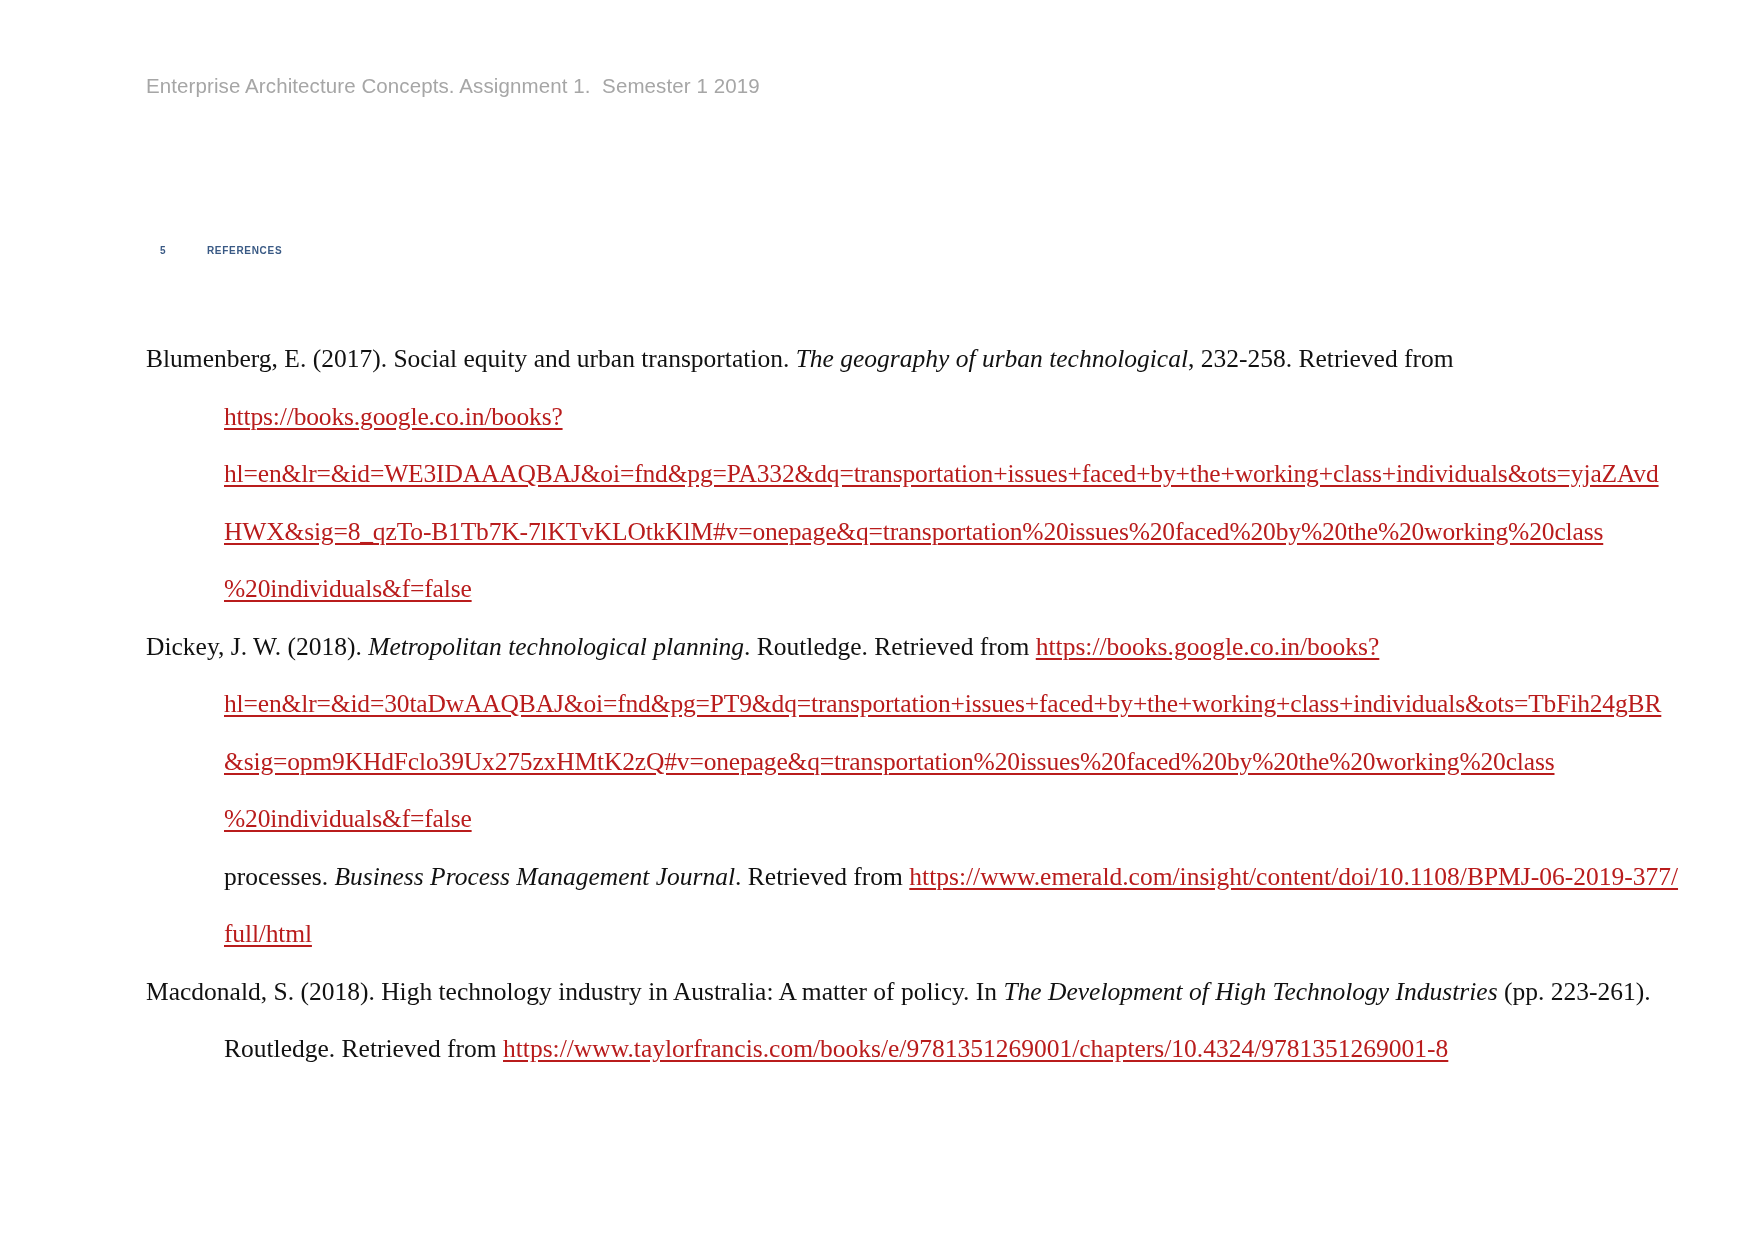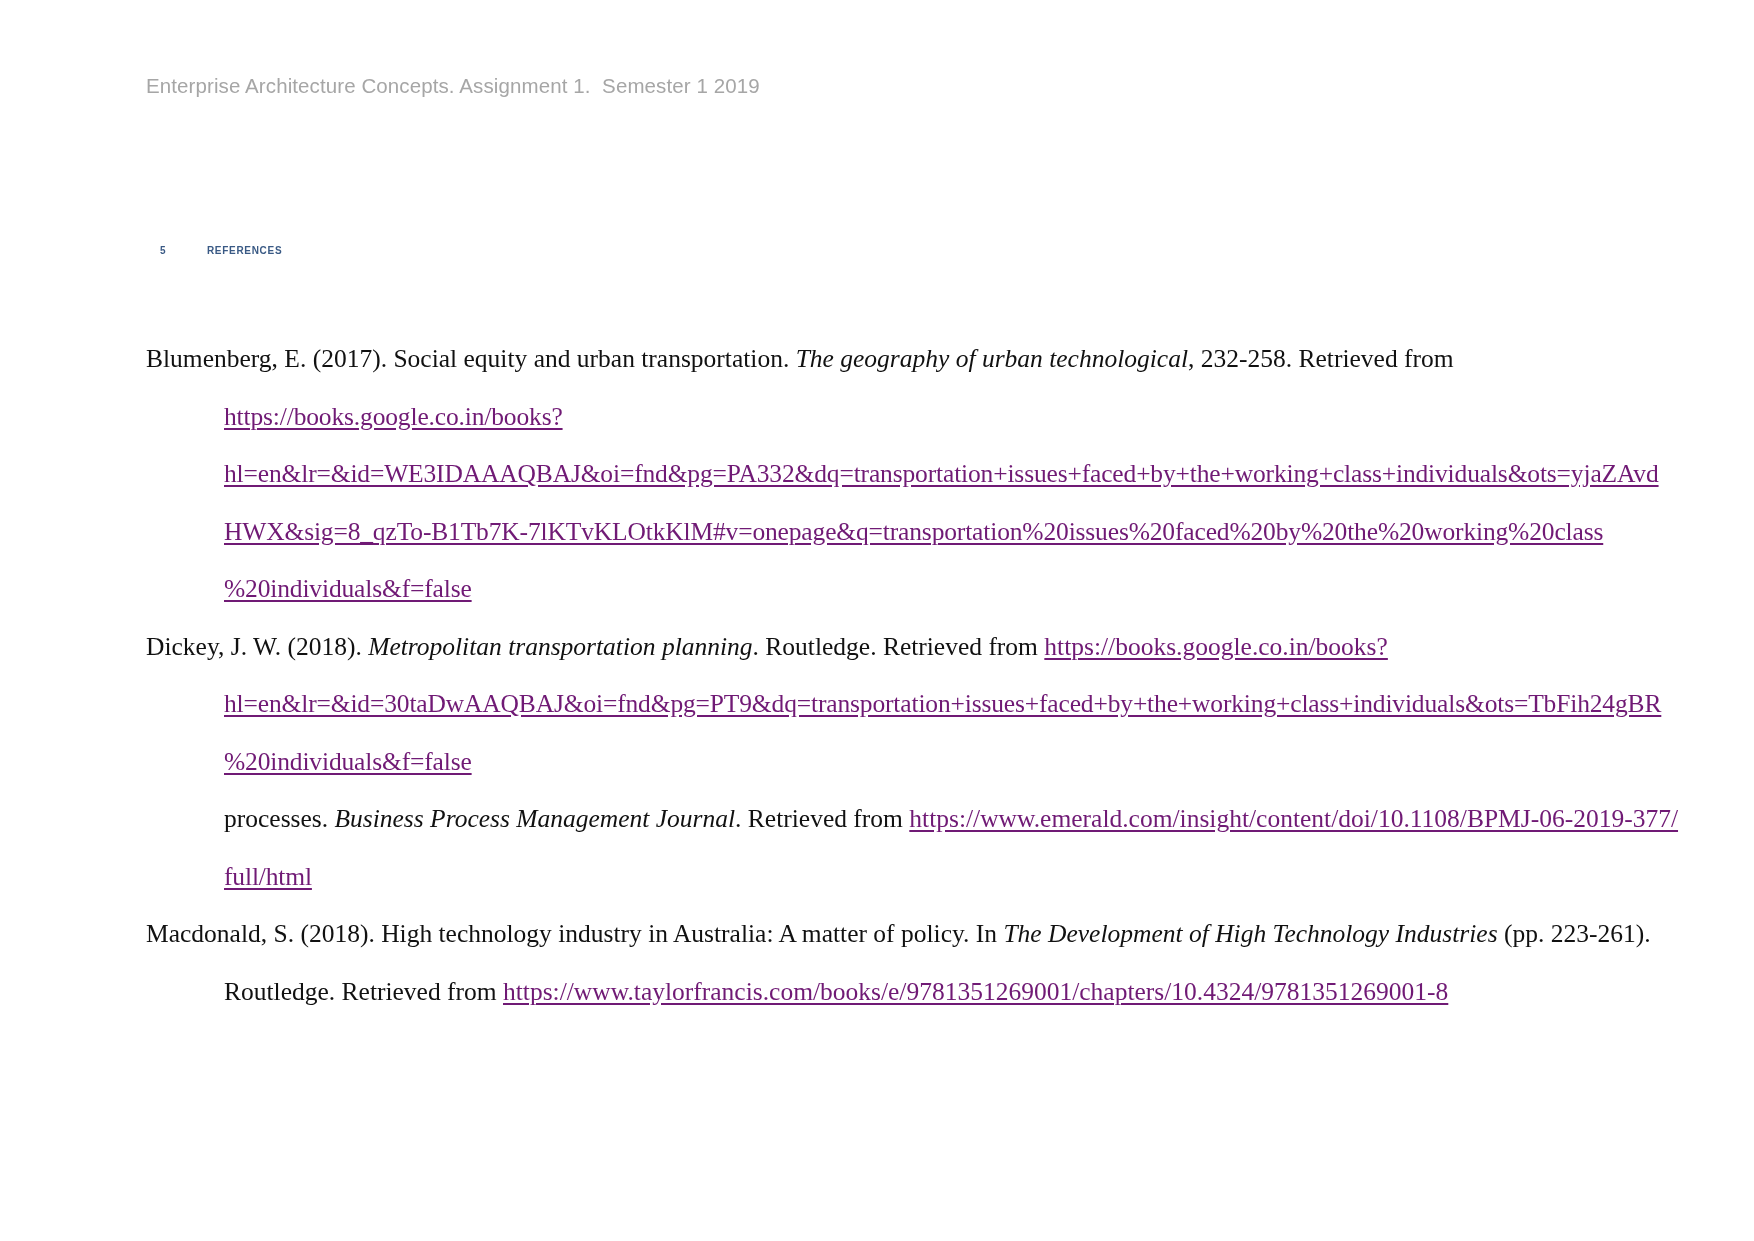--- a/index.html
+++ b/index.html
@@ -82,21 +82,21 @@
   }
   .ref-line.indent {
     padding-left: 78px;
   }
 
   .ital {
     font-style: italic;
   }
 
   .link {
-    color: #701a75;
+    color: #b91c1c;
     text-underline-offset: 3px;
     cursor: pointer;
   }
 
   
   .ref-line.url {
     letter-spacing: -0.15px;
   }
 </style>
 </head>
@@ -112,22 +112,23 @@
 
   <div class="references" id="reference-list">
       <div class="reference">
         <div class="ref-line"><span>Blumenberg, E. (2017). Social equity and urban transportation. </span><span class="ital">The geography of urban technological</span><span>, 232-258. Retrieved from</span></div>
         <div class="ref-line indent url"><a class="link" href="#">https://books.google.co.in/books?</a></div>
         <div class="ref-line indent url"><a class="link" href="#">hl=en&amp;lr=&amp;id=WE3IDAAAQBAJ&amp;oi=fnd&amp;pg=PA332&amp;dq=transportation+issues+faced+by+the+working+class+individuals&amp;ots=yjaZAvd</a></div>
         <div class="ref-line indent url"><a class="link" href="#">HWX&amp;sig=8_qzTo-B1Tb7K-7lKTvKLOtkKlM#v=onepage&amp;q=transportation%20issues%20faced%20by%20the%20working%20class</a></div>
         <div class="ref-line indent url"><a class="link" href="#">%20individuals&amp;f=false</a></div>
       </div>
       <div class="reference">
-        <div class="ref-line"><span>Dickey, J. W. (2018). </span><span class="ital">Metropolitan transportation planning</span><span>. Routledge. Retrieved from </span><a class="link" href="#">https://books.google.co.in/books?</a></div>
+        <div class="ref-line"><span>Dickey, J. W. (2018). </span><span class="ital">Metropolitan technological planning</span><span>. Routledge. Retrieved from </span><a class="link" href="#">https://books.google.co.in/books?</a></div>
         <div class="ref-line indent url"><a class="link" href="#">hl=en&amp;lr=&amp;id=30taDwAAQBAJ&amp;oi=fnd&amp;pg=PT9&amp;dq=transportation+issues+faced+by+the+working+class+individuals&amp;ots=TbFih24gBR</a></div>
+        <div class="ref-line indent url"><a class="link" href="#">&amp;sig=opm9KHdFclo39Ux275zxHMtK2zQ#v=onepage&amp;q=transportation%20issues%20faced%20by%20the%20working%20class</a></div>
         <div class="ref-line indent url"><a class="link" href="#">%20individuals&amp;f=false</a></div>
       </div>
       <div class="reference">
         <div class="ref-line indent"><span>processes. </span><span class="ital">Business Process Management Journal</span><span>. Retrieved from </span><a class="link" href="#">https://www.emerald.com/insight/content/doi/10.1108/BPMJ-06-2019-377/</a></div>
         <div class="ref-line indent url"><a class="link" href="#">full/html</a></div>
       </div>
       <div class="reference">
         <div class="ref-line"><span>Macdonald, S. (2018). High technology industry in Australia: A matter of policy. In </span><span class="ital">The Development of High Technology Industries</span><span> (pp. 223-261).</span></div>
         <div class="ref-line indent"><span>Routledge. Retrieved from </span><a class="link" href="#">https://www.taylorfrancis.com/books/e/9781351269001/chapters/10.4324/9781351269001-8</a></div>
       </div>

